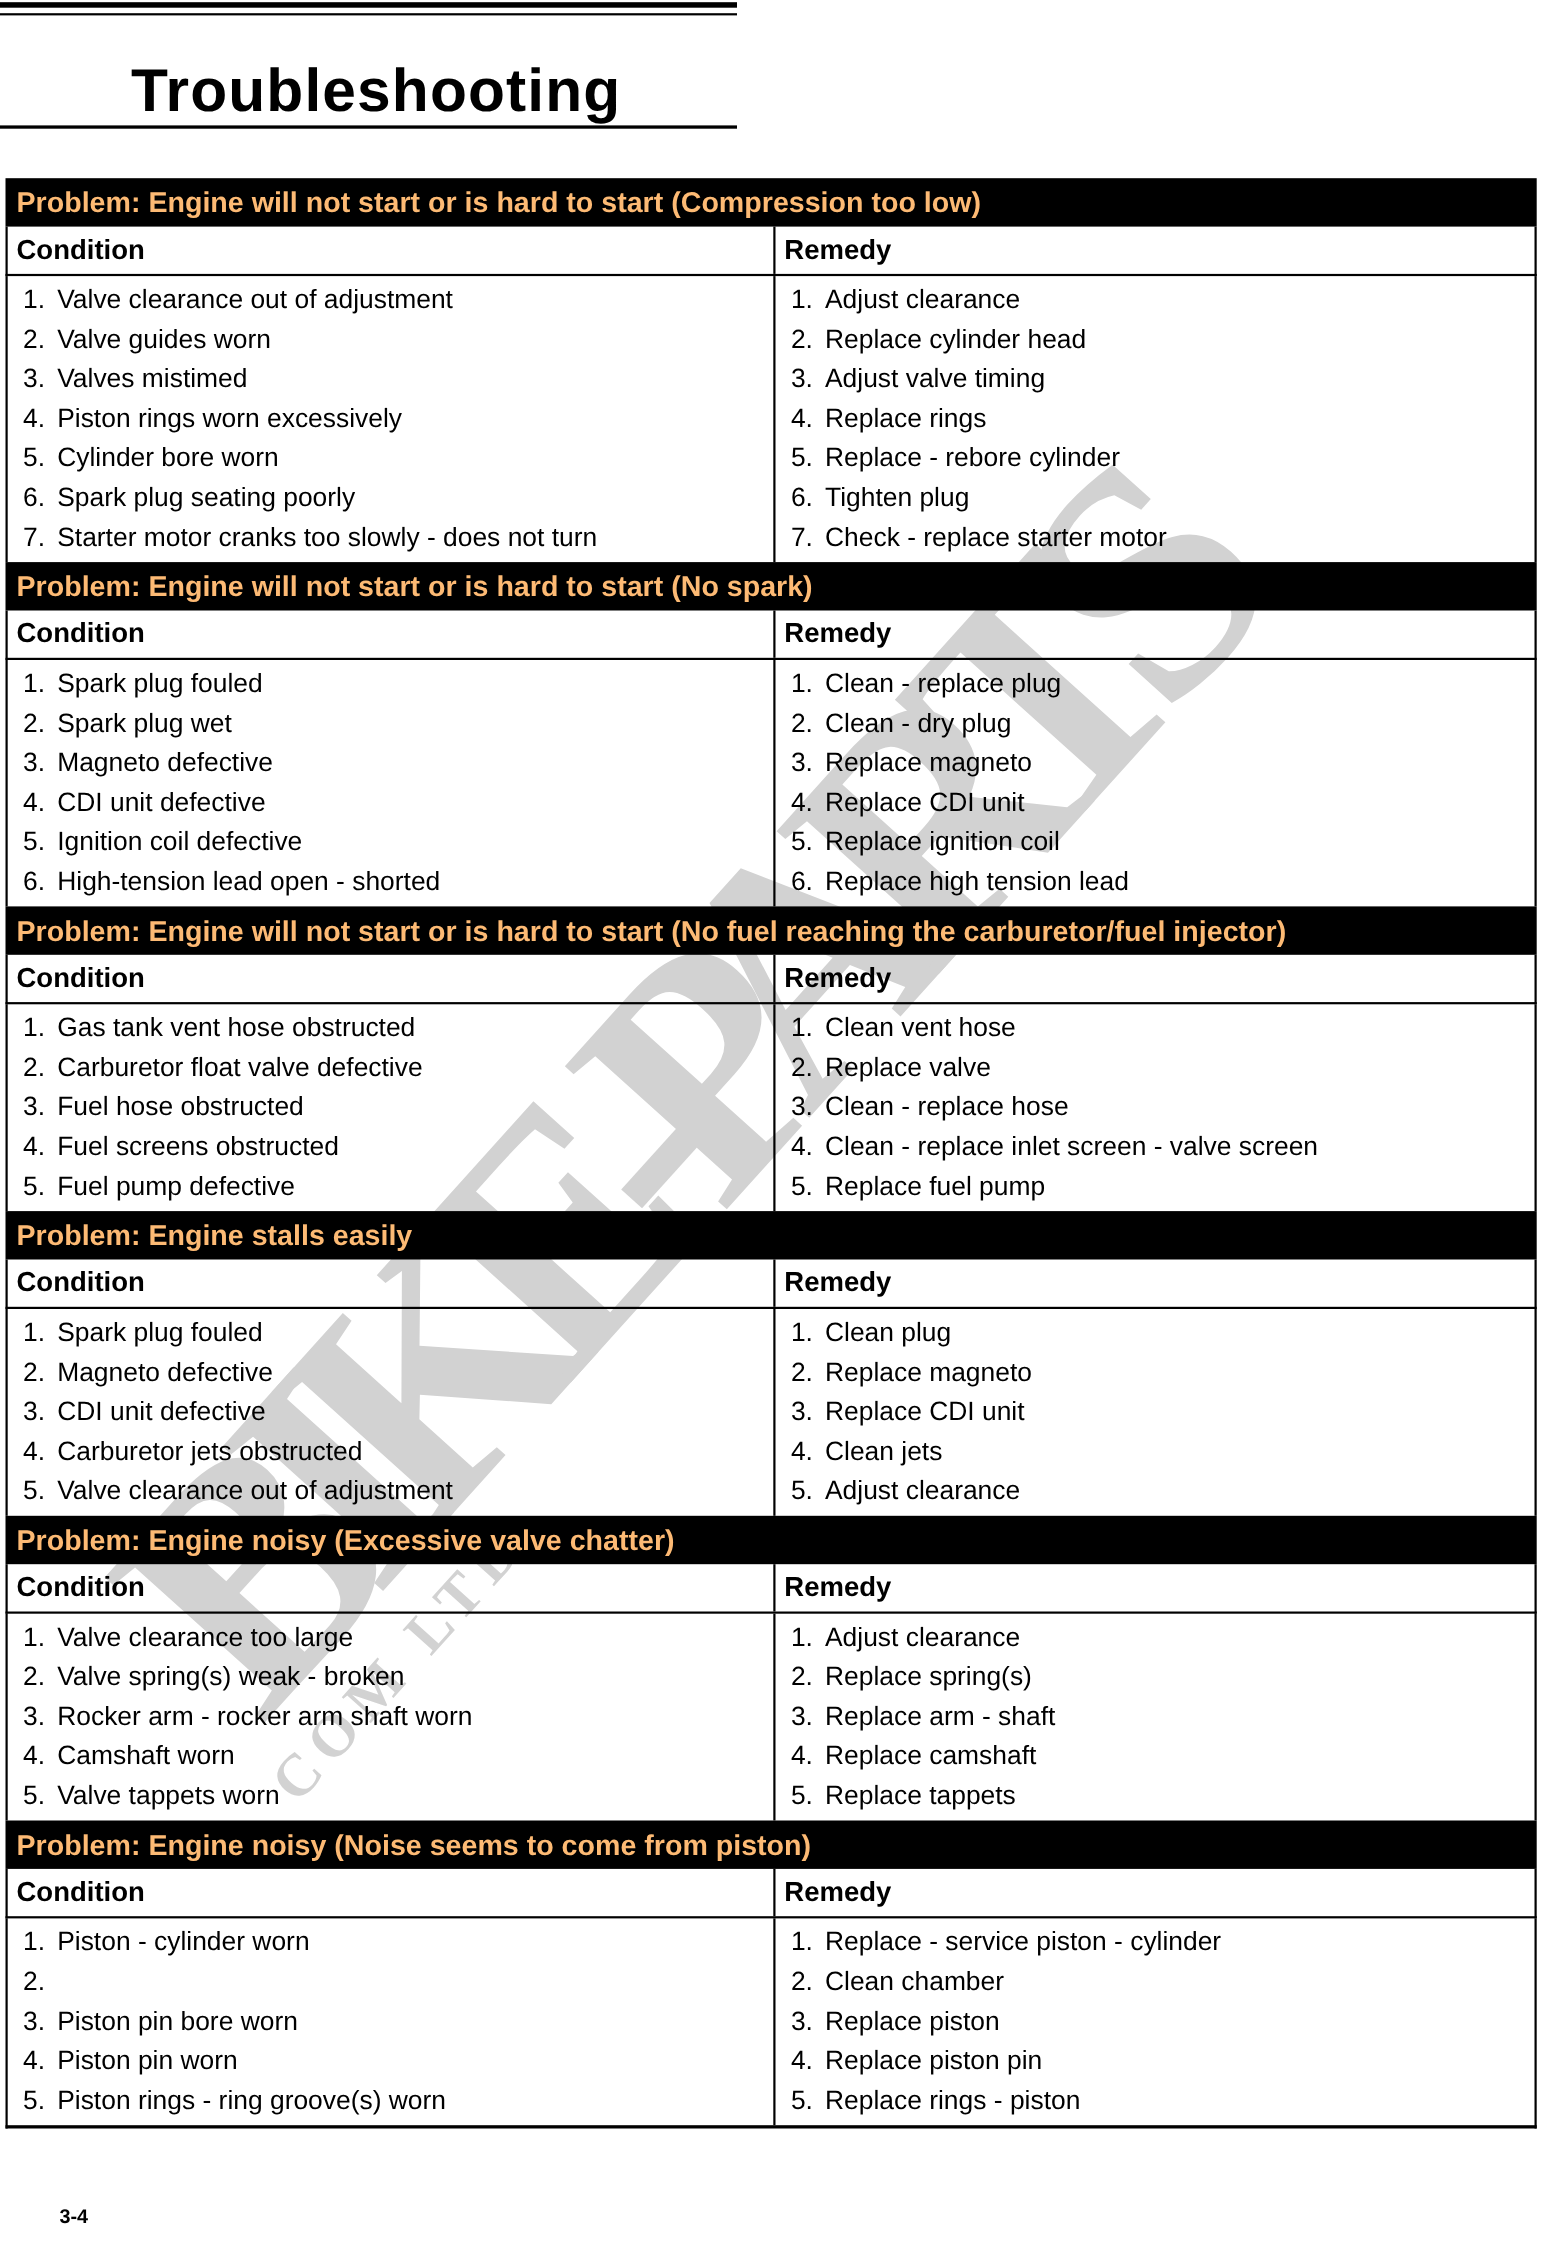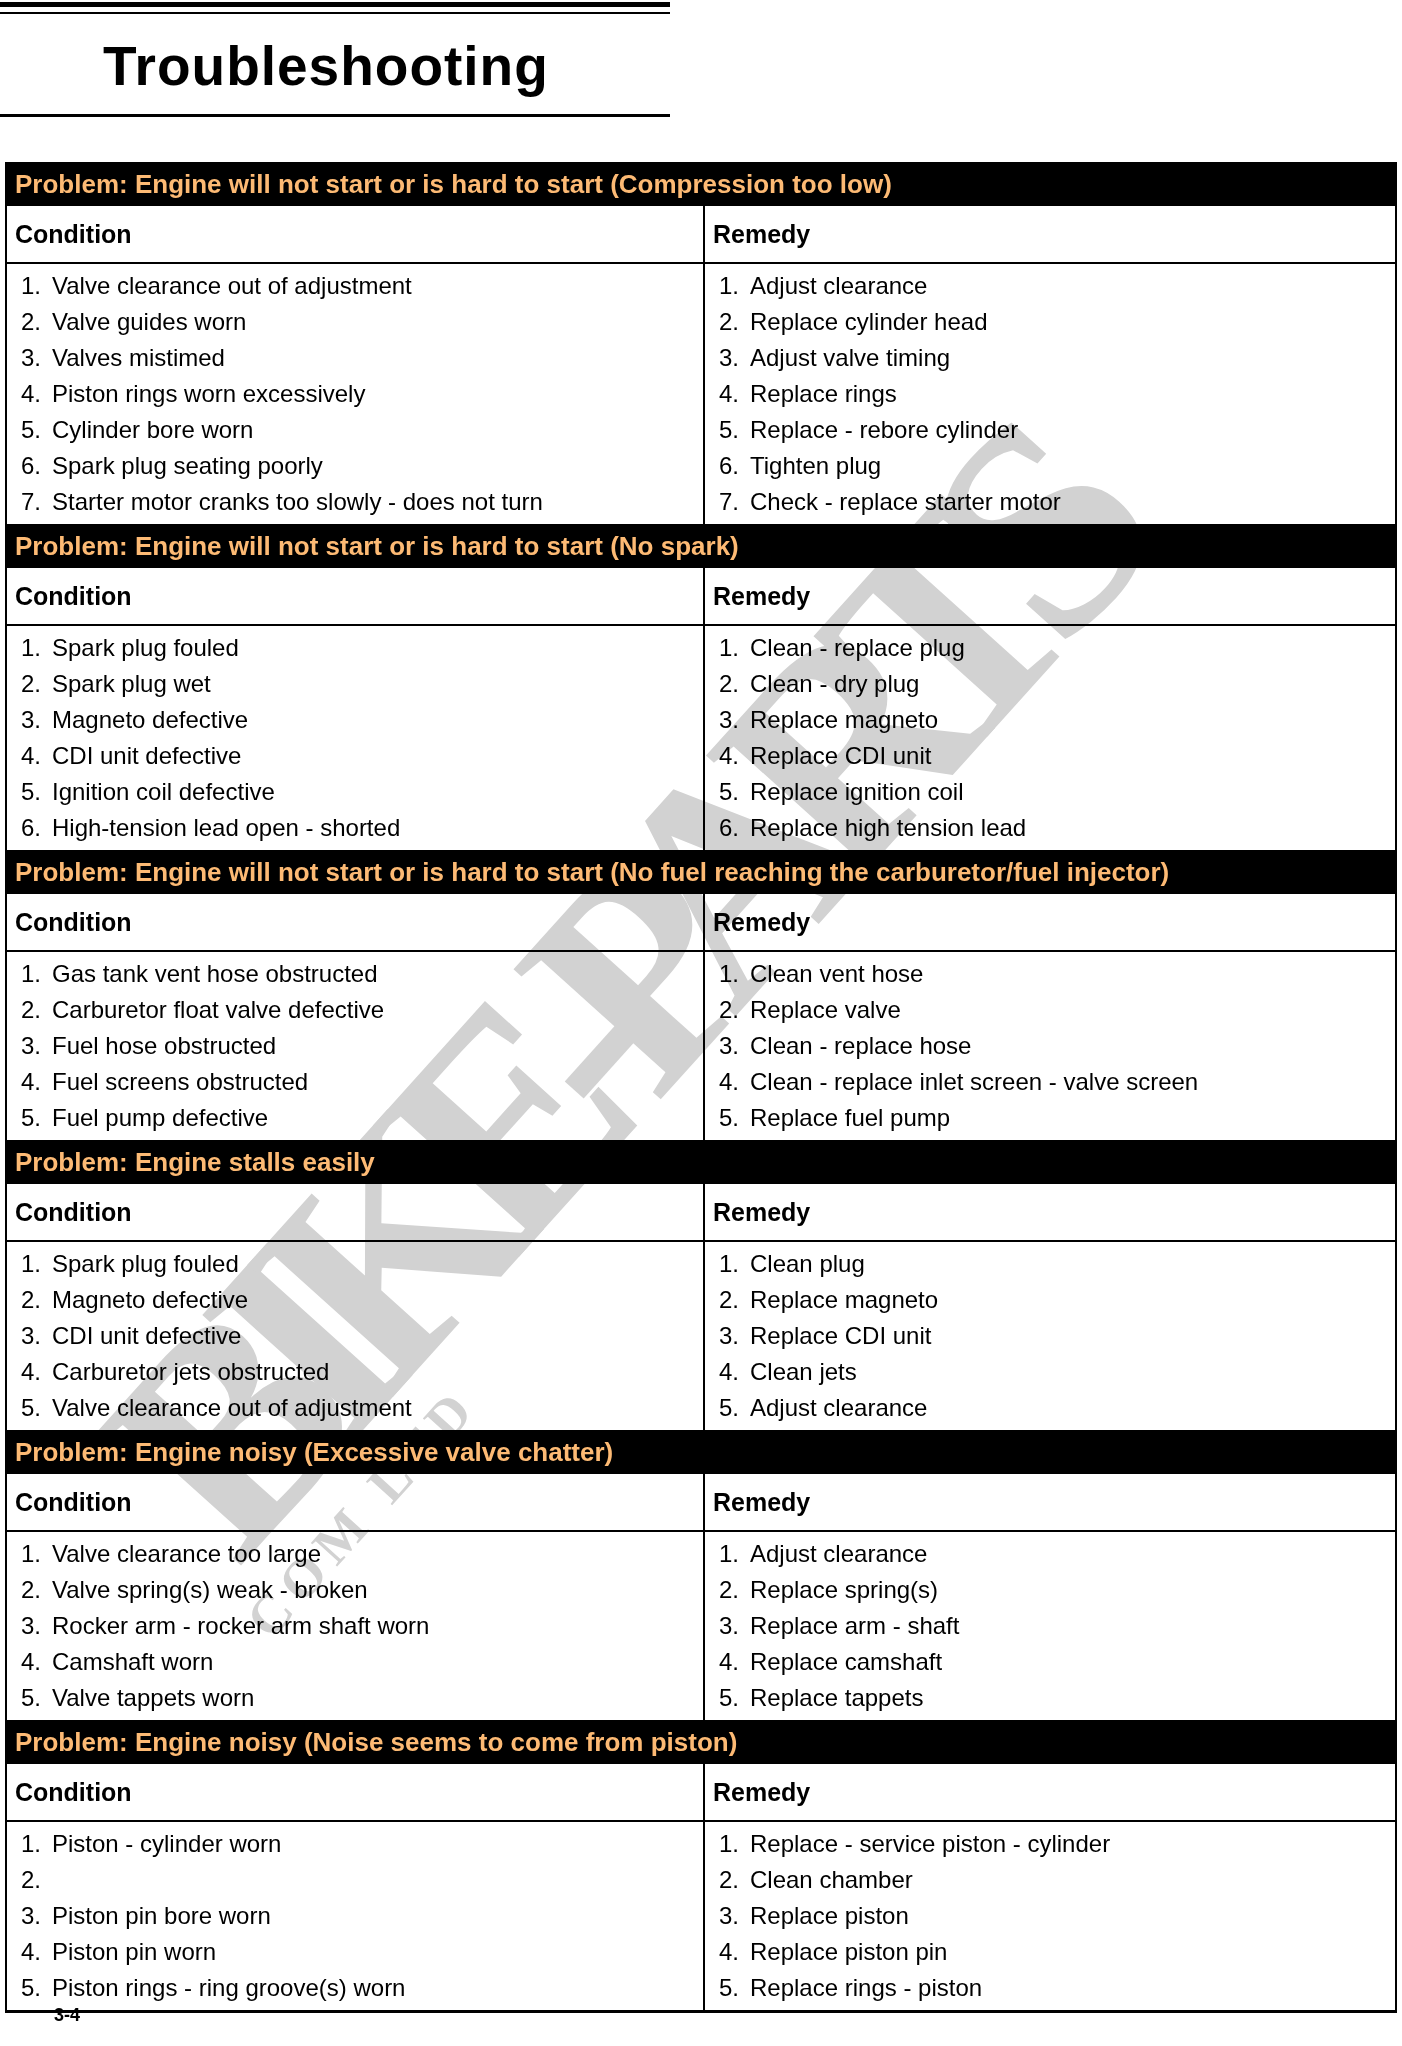--- a/index.html
+++ b/index.html
@@ -14,37 +14,37 @@
     font-family:"Liberation Serif", serif;font-weight:bold;
     transform:translate(-50%,-50%) rotate(-48deg);
   }
   .wm-big{left:615px;top:1000px;font-size:300px;letter-spacing:-45px;}
   .wm-small{left:362px;top:1512px;font-size:54px;letter-spacing:9px;}
   
   .content{position:absolute;inset:0;z-index:1;}
   
   .rule-double{position:absolute;left:0;top:2px;width:670px;height:5px;
     border-top:5px solid #000;border-bottom:2px solid #000;}
-  .page-title{position:absolute;left:103px;top:34px;margin:0;
+  .page-title{position:absolute;left:103px;top:34px;margin:16px;
     font-size:55px;font-weight:bold;letter-spacing:1px;}
   .rule-single{position:absolute;left:0;top:114px;width:670px;height:3px;background:#000;}
   
   .tables{position:absolute;left:5px;top:162px;width:1392px;}
   .bar{
     height:44px;background:#000;color:#fdba74;
     display:flex;align-items:center;padding-left:10px;
     font-size:26px;font-weight:bold;box-sizing:border-box;
   }
   .cols{
     display:grid;grid-template-columns:698px 1fr;
     border-left:2px solid #000;border-right:2px solid #000;
     box-sizing:border-box;
   }
   .cols>.cell:first-child{border-right:2px solid #000;}
-  .head{height:58px;border-bottom:2px solid #000;}
+  .head{height:45px;border-bottom:2px solid #000;}
   .head .cell{display:flex;align-items:center;padding-left:8px;
     font-size:25px;font-weight:bold;}
   .list{padding:4px 0;}
   .row{display:flex;align-items:center;height:36px;font-size:24px;}
   .row .num{width:34px;text-align:right;margin-right:11px;flex:none;}
   .row b{font-weight:normal;}
   .problem:last-child .body{border-bottom:3px solid #000;}
   
   .page-number{position:absolute;left:6px;top:2005px;font-size:18px;font-weight:bold;margin-left:48px;}
 </style>

